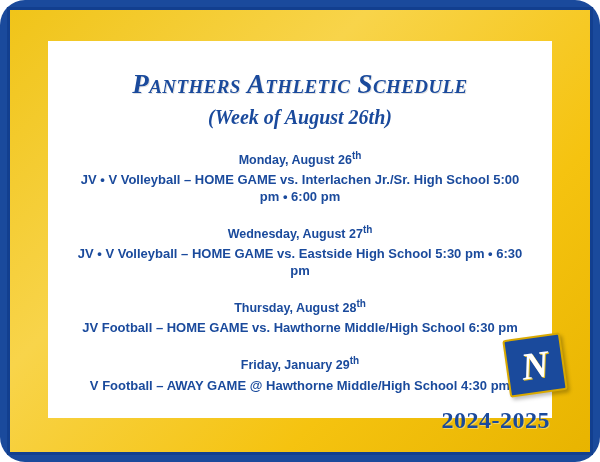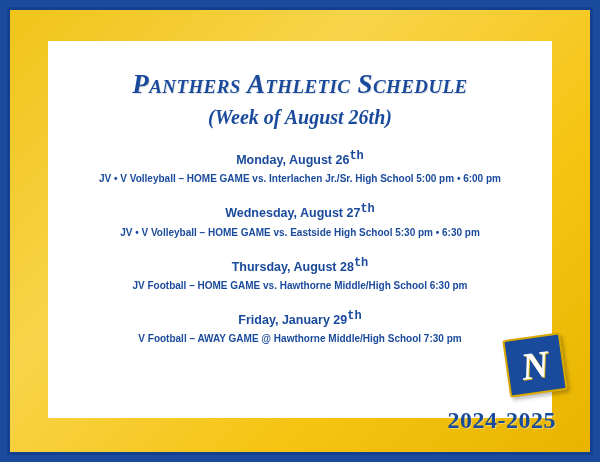--- a/index.html
+++ b/index.html
@@ -13,20 +13,21 @@
     font-family: "Liberation Sans", sans-serif;
     overflow: hidden;
   }
   .poster {
     position: relative;
     width: 600px;
     height: 462px;
     box-sizing: border-box;
     background: #1a4a9c;
     padding: 7px;
+    border-radius: 25px;
   }
   .gold-frame {
     position: relative;
     width: 100%;
     height: 100%;
     box-sizing: border-box;
     background: #f5c518;
     background: linear-gradient(135deg, #f0c419 0%, #f8d44a 35%, #f5c310 70%, #e8b400 100%);
     border: 3px solid #123f8f;
     padding: 31px 38px 34px 38px;
@@ -71,29 +72,28 @@
     margin-bottom: 17px;
   }
   .event-day {
     font-family: "Liberation Sans", sans-serif;
     font-weight: bold;
     color: #1a4a9c;
     font-size: 12.5px;
     line-height: 1.3;
   }
   .event-day sup {
-    font-size: 12px;
+    font-size: 10px;
     vertical-align: super;
-    font-family: Liberation Mono, monospace;
   }
   .event-detail {
     font-family: "Liberation Sans", sans-serif;
     font-weight: bold;
     color: #1a4a9c;
-    font-size: 10px;
+    font-size: 13px;
     margin-top: 4px;
     line-height: 1.3;
   }
   .logo {
     position: absolute;
     right: 30px;
     bottom: 62px;
     width: 54px;
     height: 54px;
   }
@@ -114,21 +114,21 @@
     font-family: "Liberation Serif", serif;
     font-weight: bold;
     font-style: italic;
     font-size: 38px;
     color: #ffffff;
     line-height: 1;
     text-shadow: 1px 1px 0 #e8c020;
   }
   .year {
     position: absolute;
-    right: 34px;
+    right: 40px;
     bottom: 18px;
     font-family: "Liberation Serif", serif;
     font-weight: bold;
     font-size: 24px;
     color: #1a4a9c;
     letter-spacing: 0.5px;
     text-shadow: 1px 1px 0 rgba(255,255,255,0.35);
   }
 </style>
 </head>
@@ -153,21 +153,21 @@
           <div class="event-detail">JV • V Volleyball – HOME GAME vs. Eastside High School 5:30 pm • 6:30 pm</div>
         </div>
 
         <div class="event">
           <div class="event-day"><span>Thursday, August 28</span><sup>th</sup></div>
           <div class="event-detail">JV Football – HOME GAME vs. Hawthorne Middle/High School 6:30 pm</div>
         </div>
 
         <div class="event">
           <div class="event-day"><span>Friday, January 29</span><sup>th</sup></div>
-          <div class="event-detail">V Football – AWAY GAME @ Hawthorne Middle/High School 7:30 pm</div>
+          <div class="event-detail">V Football – AWAY GAME @ Hawthorne Middle/High School 4:30 pm</div>
         </div>
 
       </div>
     </div>
 
     <div class="logo">
       <div class="logo-shape">
         <span class="logo-letter">N</span>
       </div>
     </div>

